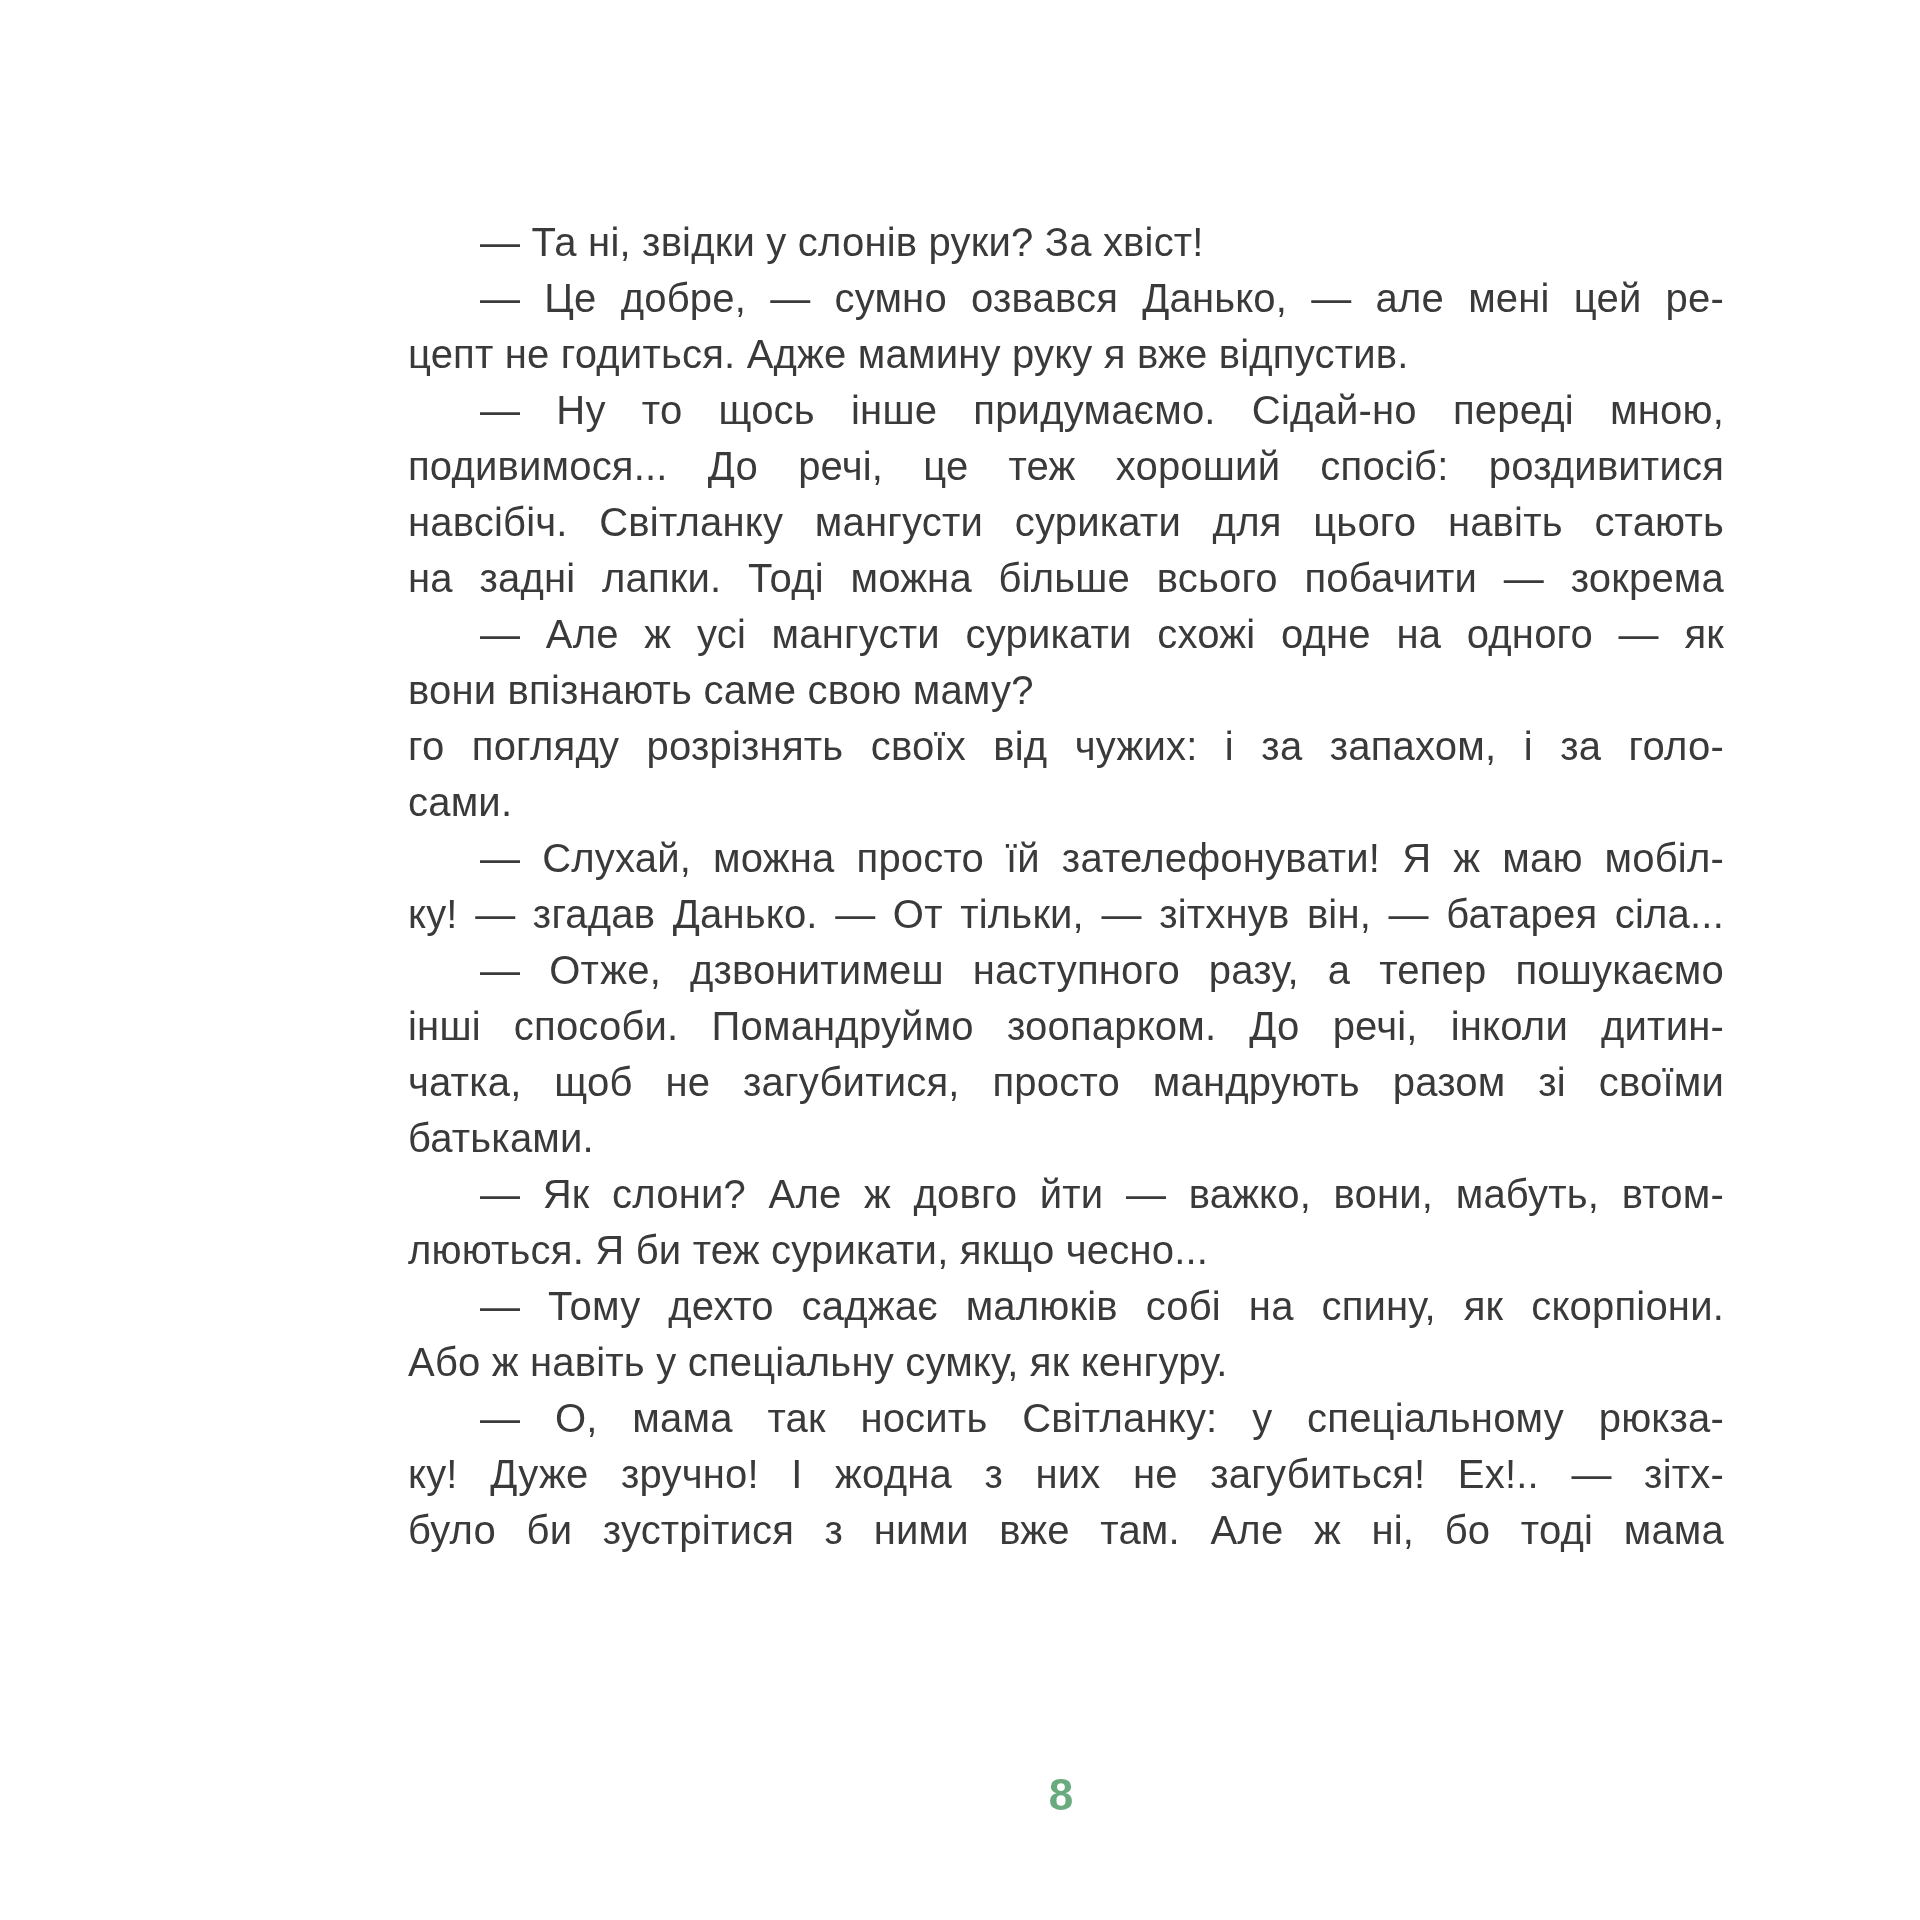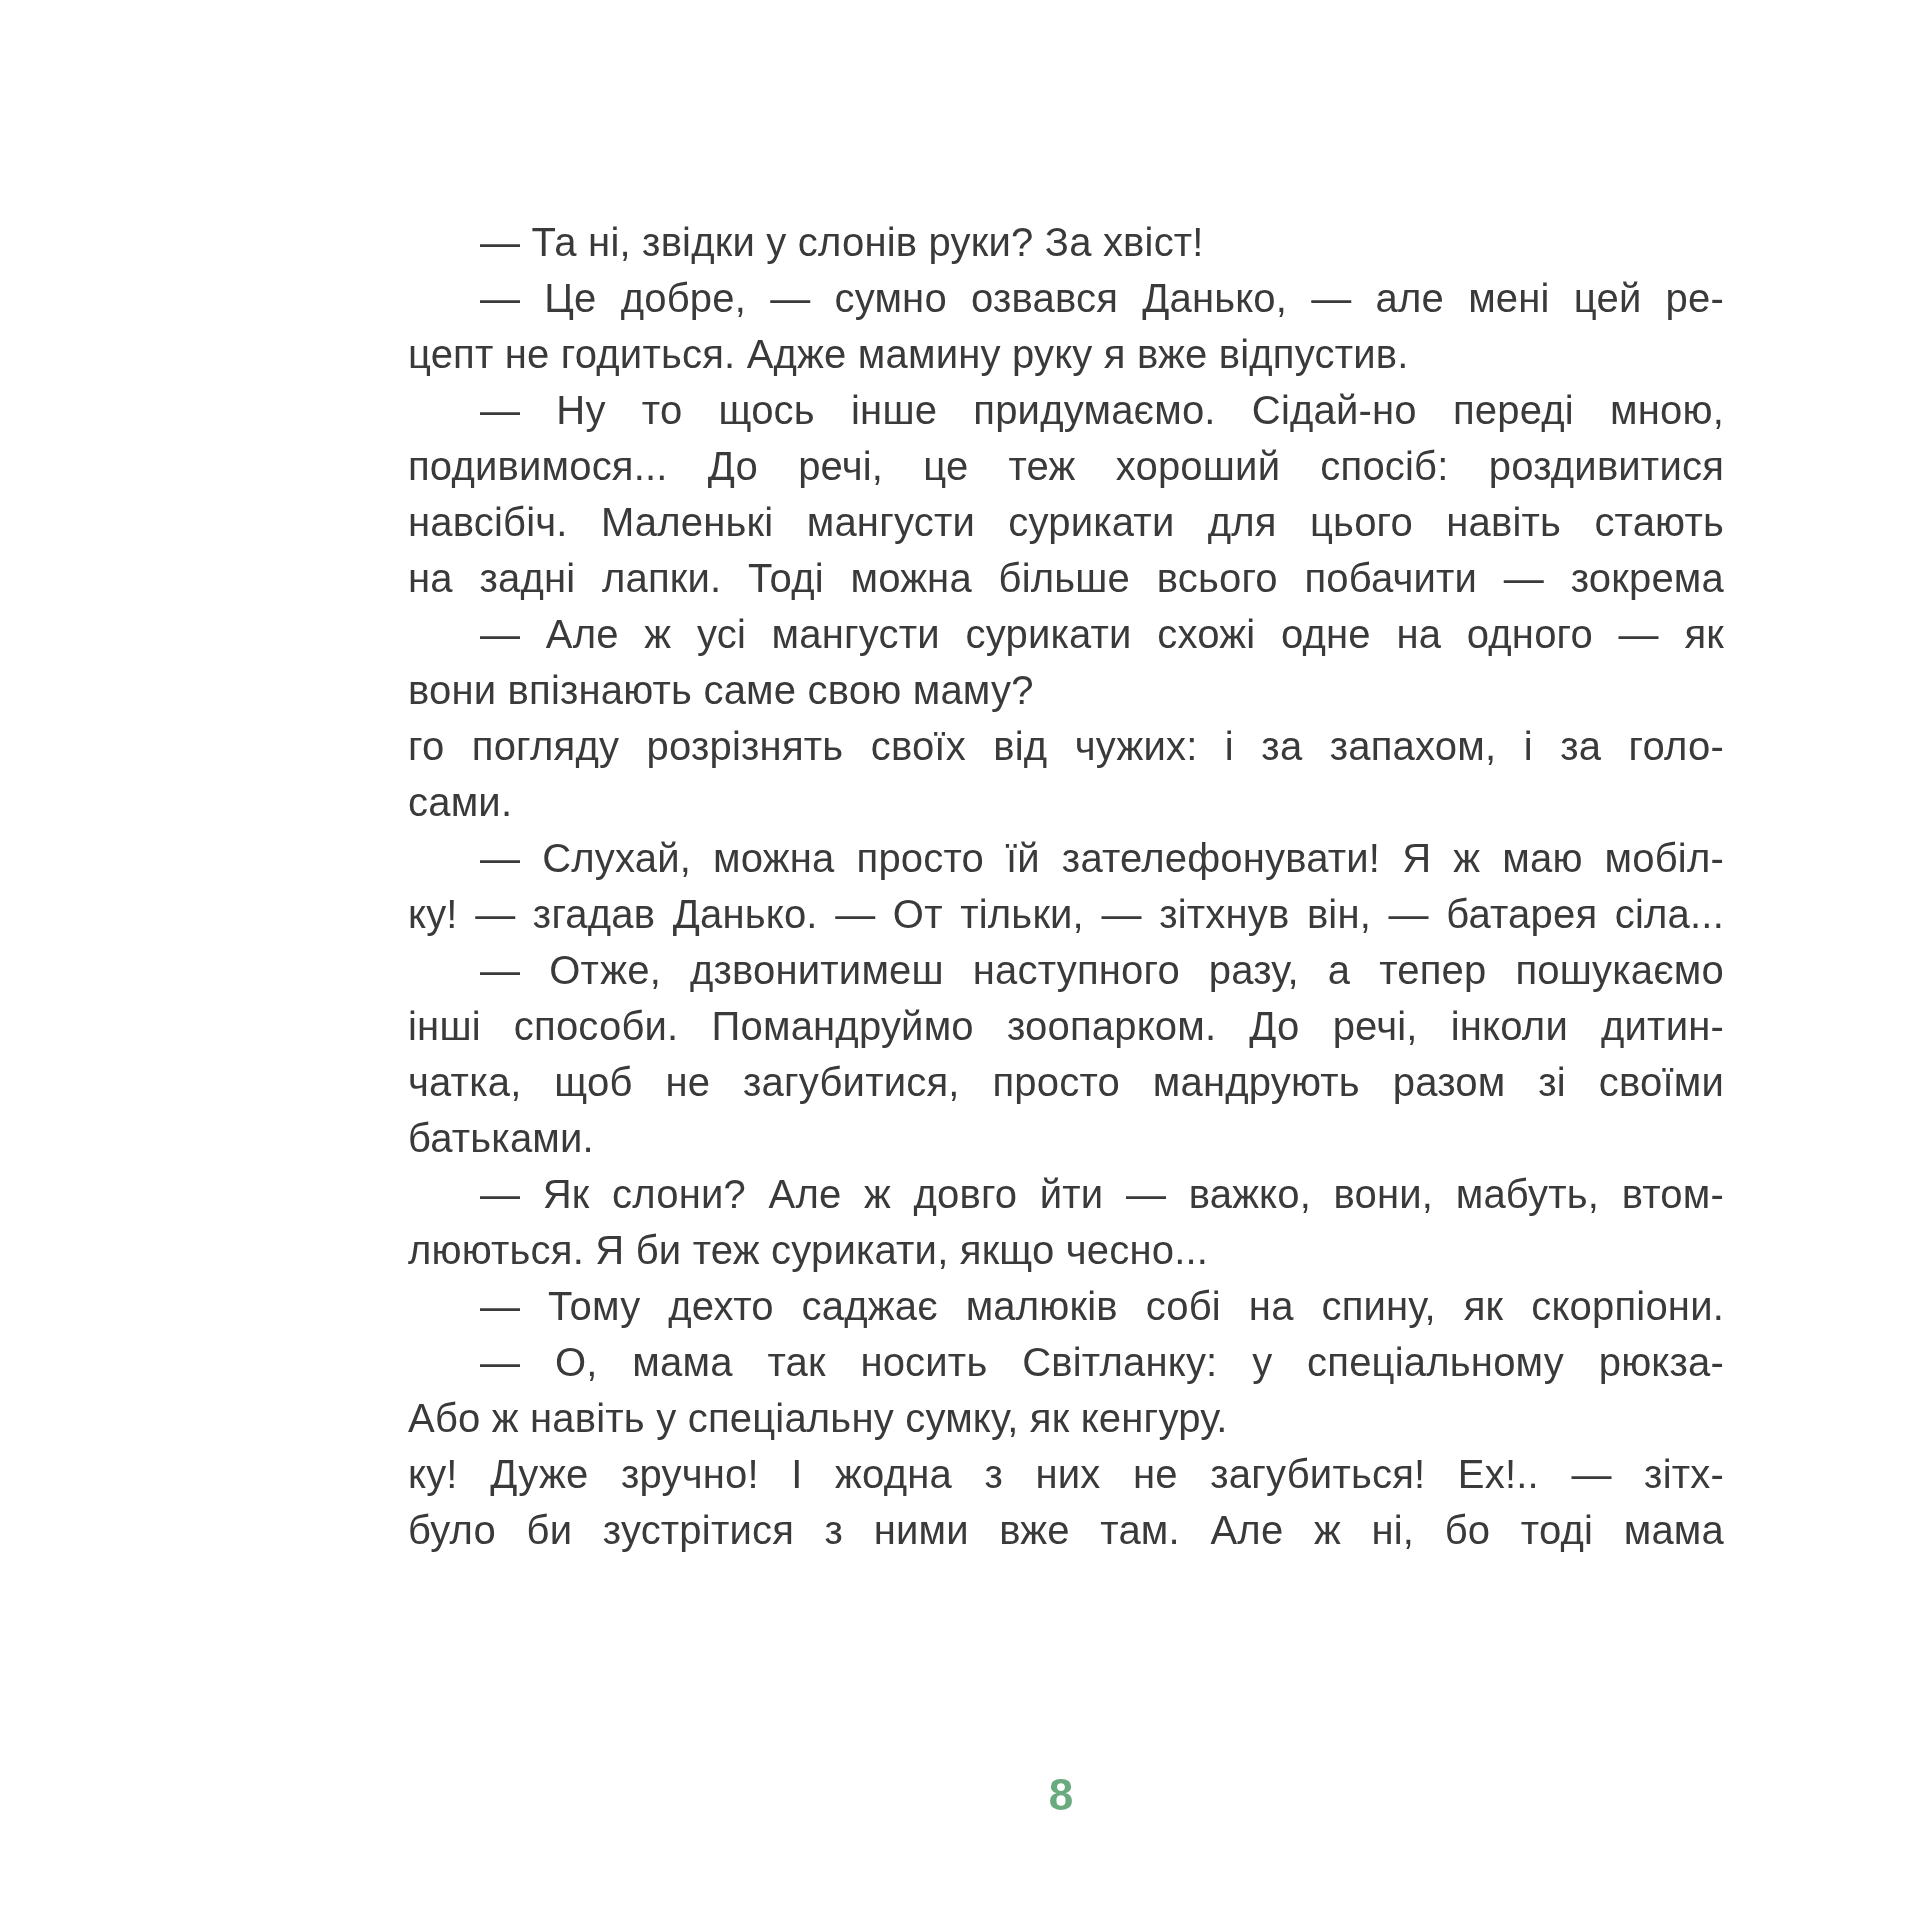--- a/index.html
+++ b/index.html
@@ -63,35 +63,35 @@
 </head>
 <body>
 
 <div class="page">
   <div class="text-block">
     <span class="line indent last">— Та ні, звідки у слонів руки? За хвіст!</span>
     <span class="line indent">— Це добре, — сумно озвався Данько, — але мені цей ре-</span>
     <span class="line last">цепт не годиться. Адже мамину руку я вже відпустив.</span>
     <span class="line indent">— Ну то щось інше придумаємо. Сідай-но переді мною,</span>
     <span class="line">подивимося... До речі, це теж хороший спосіб: роздивитися</span>
-    <span class="line">навсібіч. Маленькі мангусти сурикати для цього навіть стають</span>
+    <span class="line">навсібіч. Світланку мангусти сурикати для цього навіть стають</span>
     <span class="line">на задні лапки. Тоді можна більше всього побачити — зокрема</span>
     <span class="line indent">— Але ж усі мангусти сурикати схожі одне на одного — як</span>
     <span class="line last">вони впізнають саме свою маму?</span>
     <span class="line">го погляду розрізнять своїх від чужих: і за запахом, і за голо-</span>
     <span class="line last">сами.</span>
     <span class="line indent">— Слухай, можна просто їй зателефонувати! Я ж маю мобіл-</span>
     <span class="line">ку! — згадав Данько. — От тільки, — зітхнув він, — батарея  сіла...</span>
     <span class="line indent">— Отже, дзвонитимеш наступного разу, а тепер пошукаємо</span>
     <span class="line">інші способи. Помандруймо зоопарком. До речі, інколи дитин-</span>
     <span class="line">чатка, щоб не загубитися, просто мандрують разом зі своїми</span>
     <span class="line last">батьками.</span>
     <span class="line indent">— Як слони? Але ж довго йти — важко, вони, мабуть, втом-</span>
     <span class="line last">люються. Я би теж сурикати, якщо чесно...</span>
     <span class="line indent">— Тому дехто саджає малюків собі на спину, як скорпіони.</span>
+    <span class="line last">Або ж навіть у спеціальну сумку, як кенгуру.</span>
     <span class="line indent">— О, мама так носить Світланку: у спеціальному рюкза-</span>
-    <span class="line last">Або ж навіть у спеціальну сумку, як кенгуру.</span>
     <span class="line">ку! Дуже зручно! І жодна з них не загубиться! Ех!.. — зітх-</span>
     <span class="line">було би зустрітися з ними вже там. Але ж ні, бо тоді мама</span>
   </div>
 
   <div class="page-number">8</div>
 </div>
 
 </body></html>

